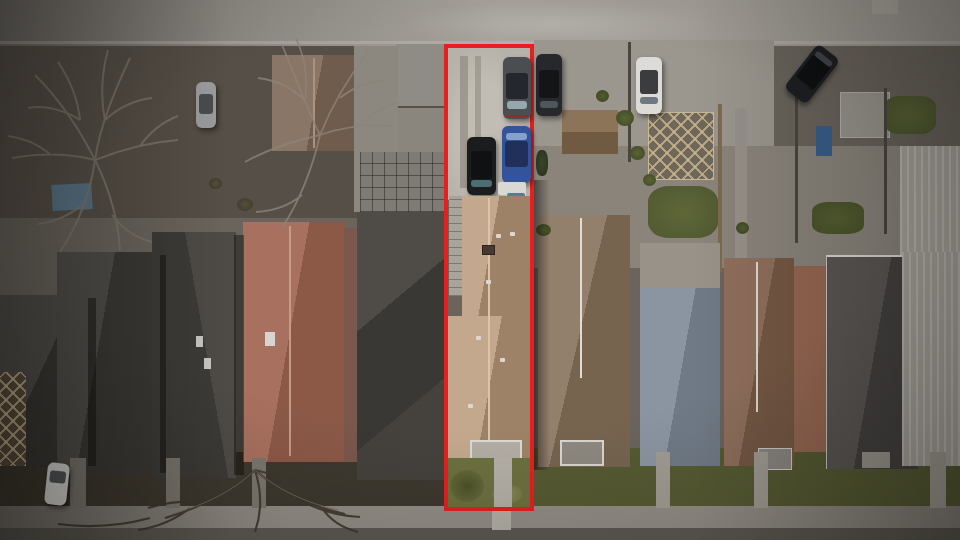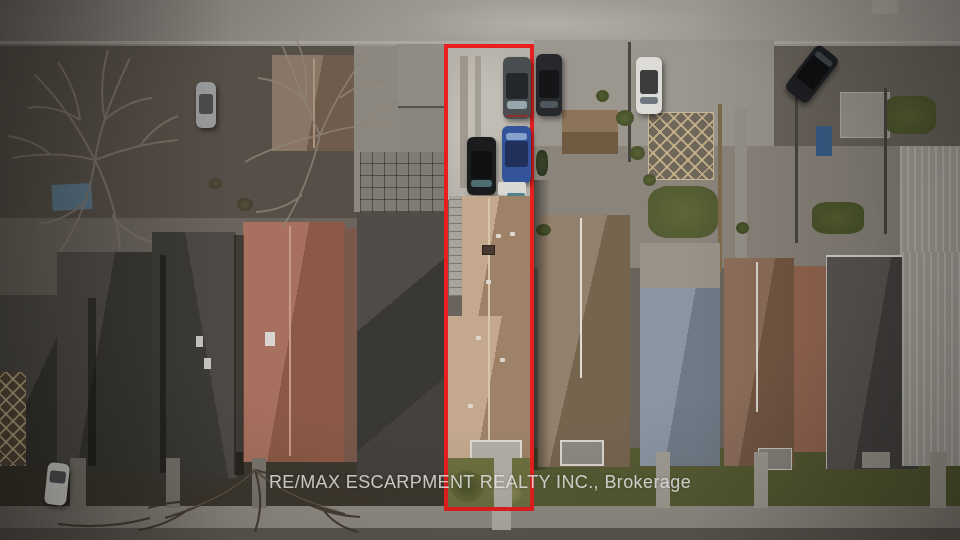--- a/index.html
+++ b/index.html
@@ -209,15 +209,14 @@
       <div class="a" style="left:2px;top:12px;width:34px;height:32px;border-radius:50%;background:radial-gradient(var(--lawn-dark,#4c5128),rgba(76,81,40,0));"></div>
       <div class="a" style="left:44px;top:26px;width:30px;height:20px;border-radius:50%;background:radial-gradient(var(--lawn-dry,#8f8b58),rgba(143,139,88,0));"></div>
     </div>
     <div class="a" style="left:46px;top:410px;width:18px;height:49px;background:var(--walkway,#b4b0a7);"></div>
   </div>
 
   <div class="a" style="left:492px;top:511px;width:19px;height:19px;background:var(--walkway,#b4b0a7);"></div>
 
   <div id="vignette"></div>
 
-  <div id="watermark">RE/MAX ESCARPMENT REALTY INC., Brokerage</div>
 
 </div>
 
 </body></html>

